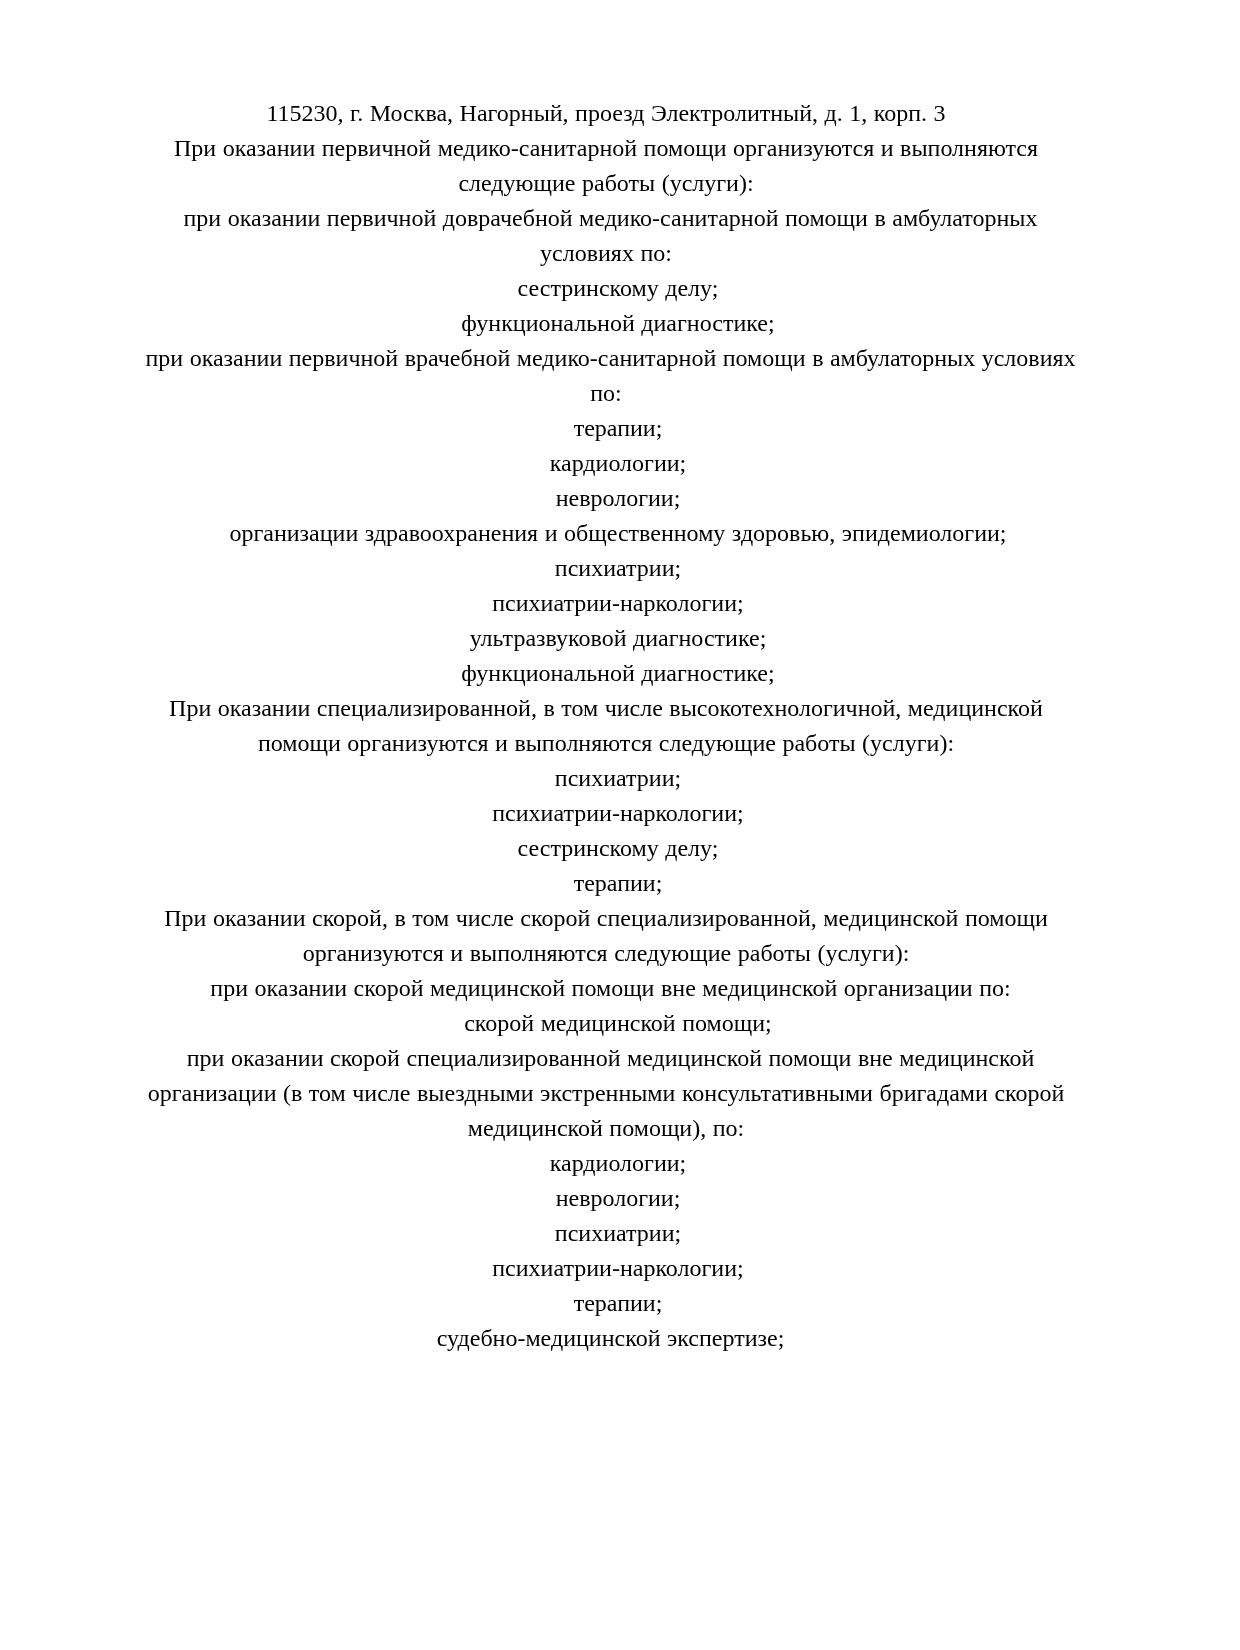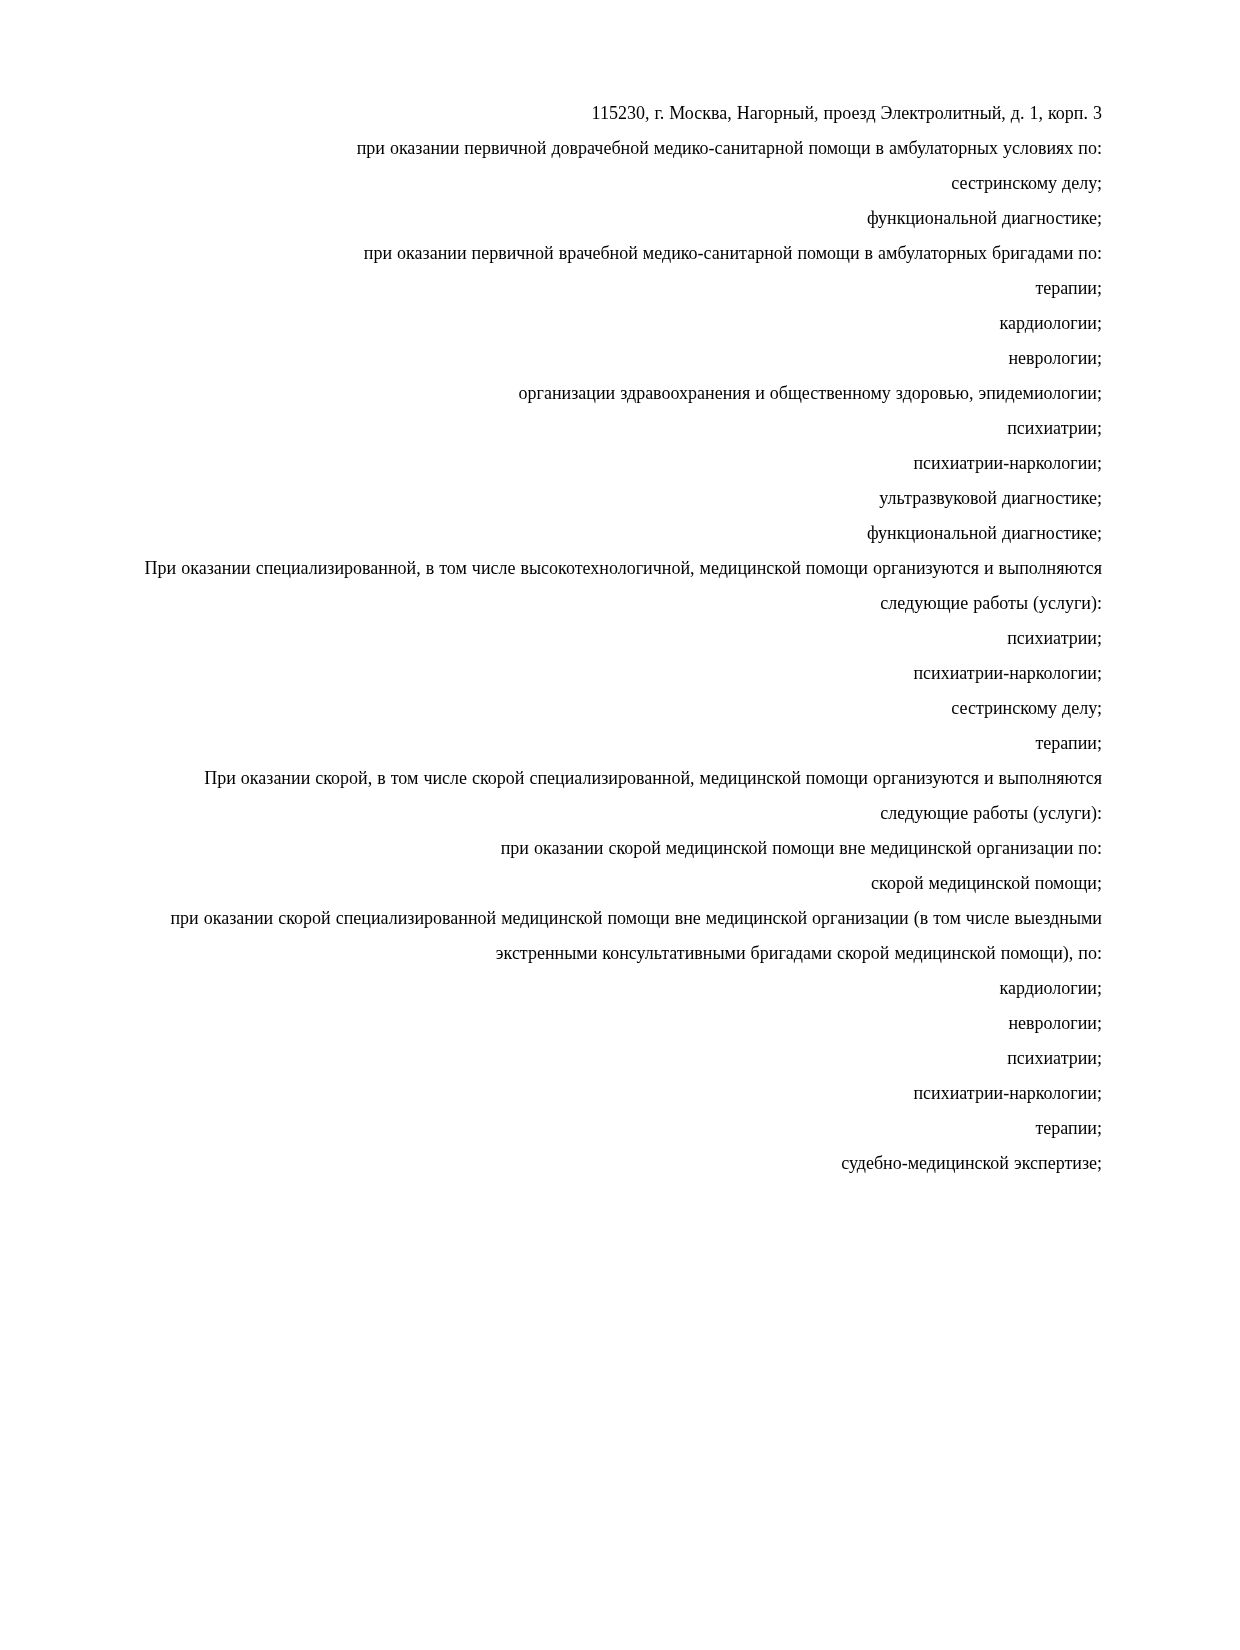--- a/index.html
+++ b/index.html
@@ -14,48 +14,49 @@
   }
   .page {
     position: relative;
     width: 1240px;
     height: 1650px;
     background: #ffffff;
     box-sizing: border-box;
   }
   .doc-body {
     position: absolute;
-    left: 140px;
+    left: 125px;
     top: 96px;
     width: 962px;
     font-family: "Liberation Serif", "DejaVu Serif", serif;
-    font-size: 18px;
+    font-size: 24px;
     line-height: 35px;
     color: #000000;
-    text-align: right;
+    text-align: center;
   }
   .doc-body p {
     margin: 0;
     padding: 0;
     word-spacing: 0.5px;
   }
   .indent-0 { text-indent: 0; }
   .indent-1 { text-indent: 9px; }
   .indent-2 { text-indent: 24px; }
 </style>
 </head>
 <body style="background: rgb(255, 255, 255);">
 
 <div class="page">
   <div class="doc-body" id="doc-body" style="color: rgb(0, 0, 0);">
       <p class="indent-0">115230, г. Москва, Нагорный, проезд Электролитный, д. 1, корп. 3</p>
+      <p class="indent-0">При оказании первичной медико-санитарной помощи организуются и выполняются следующие работы (услуги):</p>
       <p class="indent-1">при оказании первичной доврачебной медико-санитарной помощи в амбулаторных условиях по:</p>
       <p class="indent-2">сестринскому делу;</p>
       <p class="indent-2">функциональной диагностике;</p>
-      <p class="indent-1">при оказании первичной врачебной медико-санитарной помощи в амбулаторных бригадами по:</p>
+      <p class="indent-1">при оказании первичной врачебной медико-санитарной помощи в амбулаторных условиях по:</p>
       <p class="indent-2">терапии;</p>
       <p class="indent-2">кардиологии;</p>
       <p class="indent-2">неврологии;</p>
       <p class="indent-2">организации здравоохранения и общественному здоровью, эпидемиологии;</p>
       <p class="indent-2">психиатрии;</p>
       <p class="indent-2">психиатрии-наркологии;</p>
       <p class="indent-2">ультразвуковой диагностике;</p>
       <p class="indent-2">функциональной диагностике;</p>
       <p class="indent-0">При оказании специализированной, в том числе высокотехнологичной, медицинской помощи организуются и выполняются следующие работы (услуги):</p>
       <p class="indent-2">психиатрии;</p>

